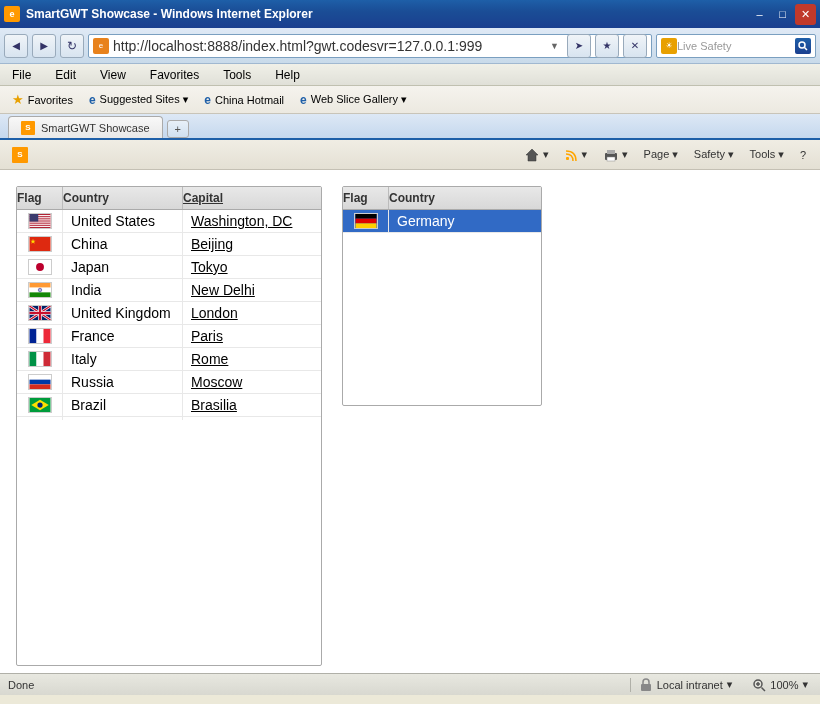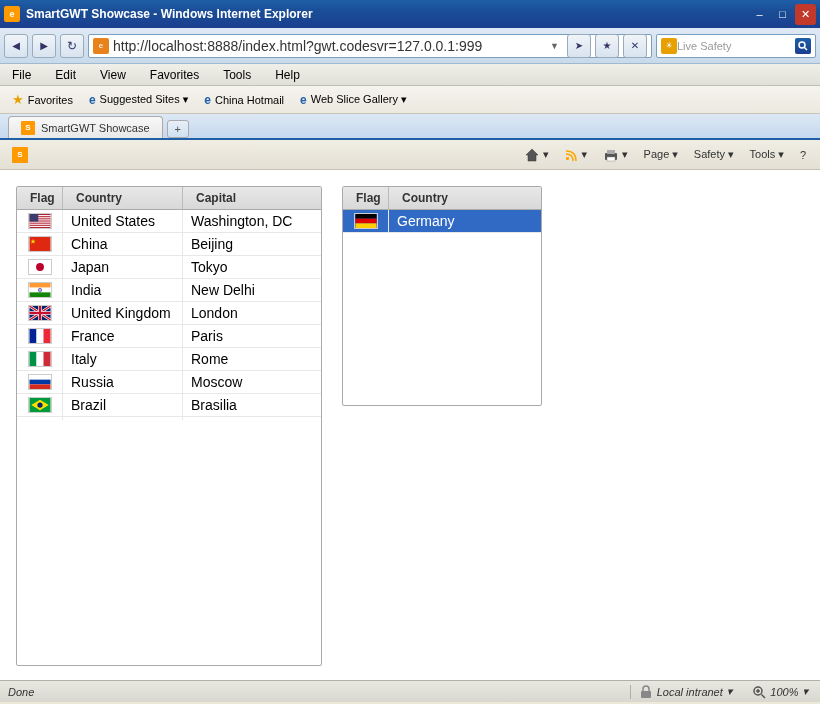--- a/index.html
+++ b/index.html
@@ -227,21 +227,21 @@
       border-radius: 2px;
       overflow: hidden;
       flex-shrink: 0;
     }
     .grid-header {
       display: flex;
       background: linear-gradient(to bottom, #e8e8e8, #d8d8d8);
       border-bottom: 1px solid #aaa;
     }
     .grid-header-cell {
-      padding: 4px 13px;
+      padding: 4px 0;
       font-size: 12px;
       font-weight: bold;
       color: #333;
       border-right: 1px solid #bbb;
       white-space: nowrap;
       user-select: none;
     }
     .grid-header-cell:last-child { border-right: none; }
     .grid-row {
       display: flex;
@@ -255,21 +255,21 @@
       border-right: 1px solid #e8e8e8;
       white-space: nowrap;
       display: flex;
       align-items: center;
     }
     .grid-cell:last-child { border-right: none; }
 
     
     .flag-col { width: 46px; justify-content: center; }
     .country-col { width: 120px; }
-    .capital-col { width: 120px; }
+    .capital-col { width: 120px; text-decoration: underline; }
     .right-flag-col { width: 46px; justify-content: center; }
     .right-country-col { width: 120px; }
     .grid-scroll-area {
       overflow-y: scroll;
       max-height: 210px;
     }
     .grid-scroll-area::-webkit-scrollbar { width: 16px; }
     .grid-scroll-area::-webkit-scrollbar-track { background: #f0f0f0; border-left: 1px solid #ccc; }
     .grid-scroll-area::-webkit-scrollbar-thumb { background: linear-gradient(to bottom, #ddd, #bbb); border: 1px solid #aaa; }
 
@@ -585,21 +585,21 @@
               <rect y="5.3" width="24" height="5.4" fill="#DD0000"></rect>
               <rect y="10.7" width="24" height="5.3" fill="#FFCE00"></rect>
             </svg>
         </div>
         <div class="grid-cell right-country-col" style="color:white;">Germany</div>
       </div>
     </div>
   </div>
 </div>
 
-<div class="status-bar" style="position:fixed; bottom:2px; left:0; width:820px;font-style:italic;">
+<div class="status-bar" style="position:fixed; bottom:9px; left:0; width:820px;">
   <span class="status-left">Done</span>
   <div class="status-right">
     <div class="status-zone">
       <svg width="14" height="14" viewBox="0 0 14 14">
         <rect x="2" y="6" width="10" height="7" rx="1" fill="#888"></rect>
         <path d="M4 6 V4 Q4 1 7 1 Q10 1 10 4 V6" stroke="#888" stroke-width="1.5" fill="none"></path>
       </svg>
       <span>Local intranet</span>
       <span>▾</span>
     </div>

